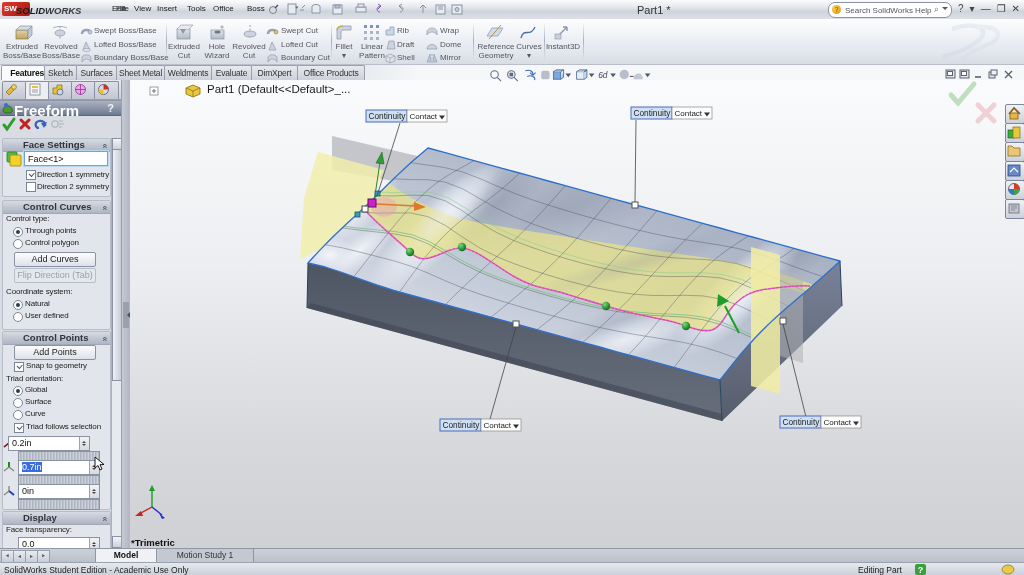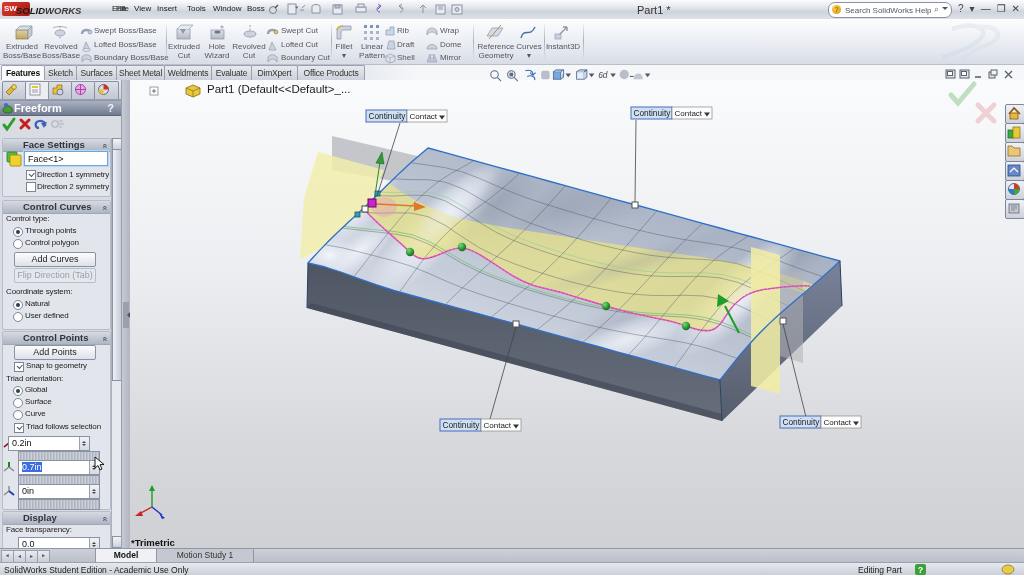--- a/index.html
+++ b/index.html
@@ -34,32 +34,32 @@
   .ricon{position:absolute;}
   .slbl{position:absolute;font-size:8px;color:#54565c;white-space:nowrap;}
   #dslogo{position:absolute;right:10px;top:0px;width:90px;height:44px;opacity:0.35;}
 
   
   #tabrow{position:absolute;left:0;top:65px;width:1024px;height:15px;
     background:linear-gradient(90deg,#e9ecf1 0px,#e9ecf1 370px,#f6f7f9 420px,#f6f7f9 100%);}
   .ctab{position:absolute;top:0px;height:14px;background:linear-gradient(180deg,#e8eaee,#ccd0d9);
     border:1px solid #9aa0ae;border-bottom:none;border-radius:2px 2px 0 0;
     font-size:8.5px;letter-spacing:-0.2px;color:#333;text-align:center;line-height:14px;overflow:hidden;white-space:nowrap;}
-  .ctab.active{background:#fafbfc;font-weight:bold;color:#111;z-index:2;}
+  .ctab.active{background:#fafbfc;font-weight:bold;color:#111;z-index:2;text-align:right;}
 
   
   #main{position:absolute;left:0;top:80px;width:1024px;height:468px;}
 
   
   #panel{position:absolute;left:0;top:0;width:121px;height:468px;background:#d9dce3;overflow:hidden;}
   #pmtabs{position:absolute;left:0;top:0;width:121px;height:19px;background:linear-gradient(180deg,#e8eaef,#cdd1da);border-bottom:1px solid #98a0ae;}
   .pmtab{position:absolute;top:1px;width:23px;height:17px;border:1px solid #8a92a2;border-bottom:none;border-radius:2px 2px 0 0;background:linear-gradient(180deg,#dde0e7,#c2c7d2);}
   .pmtab.sel{background:#eceef2;}
   #pmhead{position:absolute;left:0;top:20px;width:121px;height:14px;background:linear-gradient(180deg,#aab1c2,#707a90);border-top:1px solid #8e96a8;border-bottom:1px solid #5d6578;}
-  #pmhead .t{position:absolute;left:14px;top:1px;font-size:11px;font-weight:bold;color:#fff;}
+  #pmhead .t{position:absolute;left:14px;top:1px;font-size:15px;font-weight:bold;color:#fff;}
   #pmhead .q{position:absolute;right:7px;top:1px;font-size:11px;font-weight:bold;color:#f0f2f6;}
   #pmbtns{position:absolute;left:0;top:35px;width:121px;height:22px;}
   .group{position:absolute;left:2px;width:107px;background:#e2e5eb;border:1px solid #b6bcc8;border-radius:2px;}
   .ghead{position:relative;height:12px;background:linear-gradient(180deg,#d6dae2,#aeb5c3);border-bottom:1px solid #a0a7b5;
      font-size:9.5px;font-weight:bold;color:#30343c;padding-left:20px;line-height:12px;}
   .ghead .chev{position:absolute;right:3px;top:1px;font-size:9px;color:#555e70;font-weight:bold;transform:rotate(90deg);}
   .lab{position:absolute;font-size:8px;letter-spacing:-0.15px;color:#222;white-space:nowrap;}
   .cb{position:absolute;width:8px;height:8px;background:#fff;border:1px solid #7d8694;}
   .cb.on:after{content:"";position:absolute;left:1.5px;top:0.5px;width:4px;height:2.5px;border-left:1.5px solid #3a4a66;border-bottom:1.5px solid #3a4a66;transform:rotate(-50deg);}
   .radio{position:absolute;width:8px;height:8px;border-radius:50%;background:#fff;border:1px solid #7d8694;}
@@ -117,21 +117,21 @@
   <div id="titlebar">
     <div id="logo">
         <span>SW</span>
       </div>
     <div id="brand">SOLID<span class="lt">WORKS</span></div>
     <div class="menu" style="left:92px;margin-left:24px;">File</div>
     <div class="menu" style="left:112px;">Edit</div>
     <div class="menu" style="left:134px;">View</div>
     <div class="menu" style="left:157px;">Insert</div>
     <div class="menu" style="left:187px;">Tools</div>
-    <div class="menu" style="left:213px;">Window</div>
+    <div class="menu" style="left:213px;">Office</div>
     <div class="menu" style="left:247px;">Boss</div>
     <svg class="abs" style="left:268px;top:4px;" width="12" height="12" viewBox="0 0 12 12">
         <circle cx="5" cy="6" r="3.5" fill="#d8dce4" stroke="#667" stroke-width="0.8"></circle>
         <path d="M7,4 L10,1" stroke="#445" stroke-width="1.2"></path>
       </svg>
     <svg id="qbar" style="left:284px;" width="200" height="15" viewBox="0 0 200 15">
       <g stroke="#8a93a6" stroke-width="1" fill="#e8ebf0">
         <rect x="4" y="2" width="8" height="10"></rect>
           <path d="M18,6 l3,-3 M16,8 l4,0" fill="none"></path>
         <path d="M28,4 C30,2 34,2 36,4 L36,11 L28,11 Z"></path>

